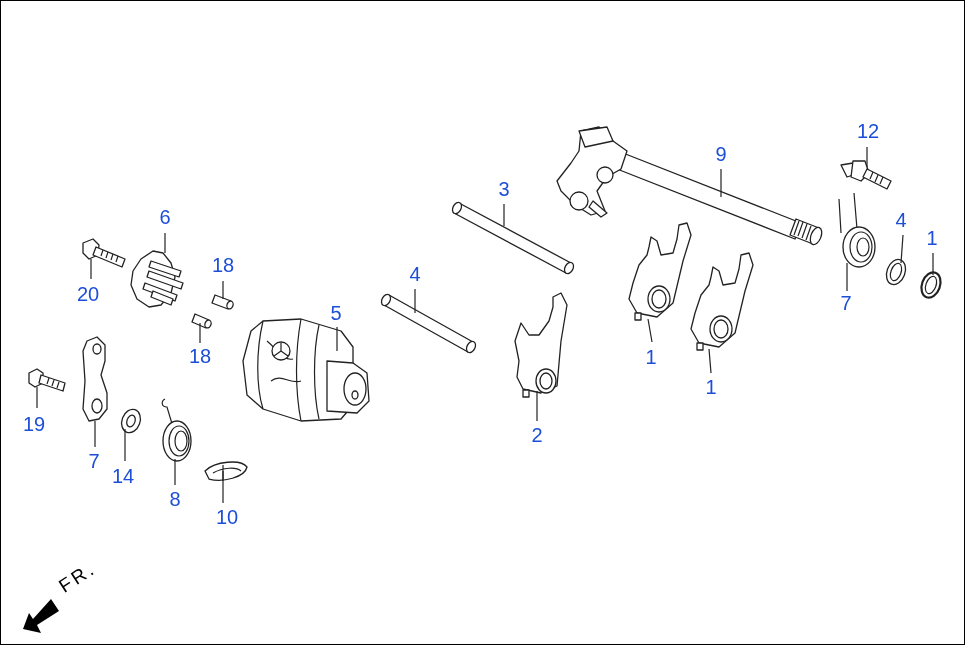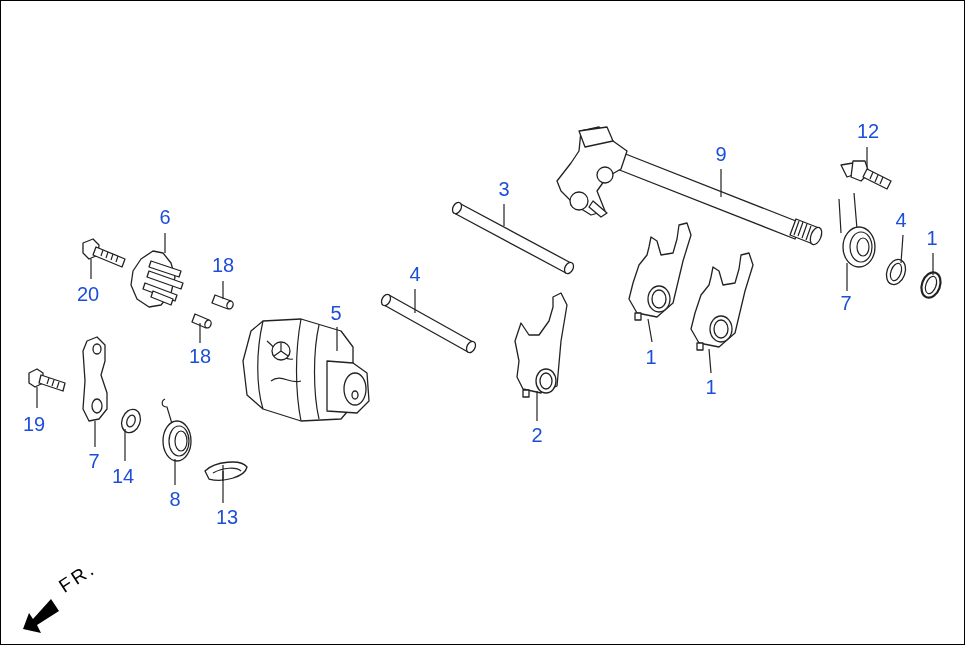--- a/index.html
+++ b/index.html
@@ -183,21 +183,21 @@
 <span class="lbl" style="left:650px;top:348px">1</span>
 <span class="lbl" style="left:710px;top:378px">1</span>
 <span class="lbl" style="left:536px;top:426px">2</span>
 <span class="lbl" style="left:503px;top:180px">3</span>
 <span class="lbl" style="left:414px;top:265px">4</span>
 <span class="lbl" style="left:335px;top:304px">5</span>
 <span class="lbl" style="left:164px;top:208px">6</span>
 <span class="lbl" style="left:93px;top:452px">7</span>
 <span class="lbl" style="left:174px;top:490px">8</span>
 <span class="lbl" style="left:720px;top:145px">9</span>
-<span class="lbl" style="left:226px;top:508px">13</span>
+<span class="lbl" style="left:226px;top:508px">10</span>
 <span class="lbl" style="left:845px;top:294px">7</span>
 <span class="lbl" style="left:867px;top:122px">12</span>
 <span class="lbl" style="left:87px;top:285px">20</span>
 <span class="lbl" style="left:33px;top:415px">19</span>
 <span class="lbl" style="left:122px;top:467px">14</span>
 <span class="lbl" style="left:931px;top:229px">1</span>
 <span class="lbl" style="left:900px;top:211px">4</span>
 <span class="lbl" style="left:222px;top:256px">18</span>
 <span class="lbl" style="left:199px;top:347px">18</span>
 

